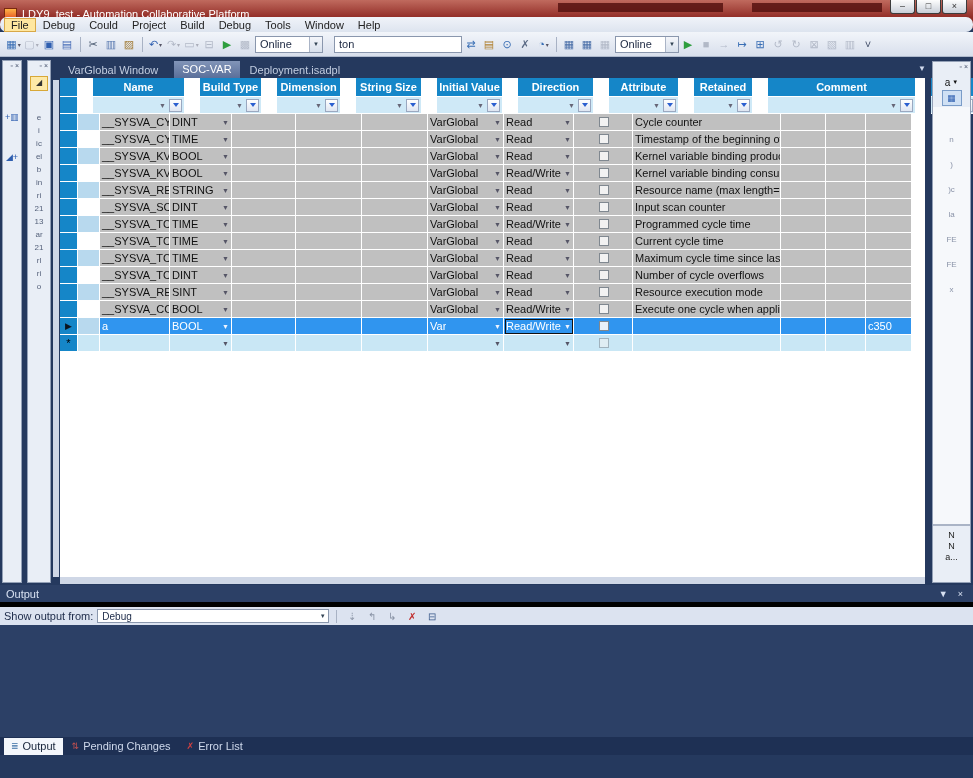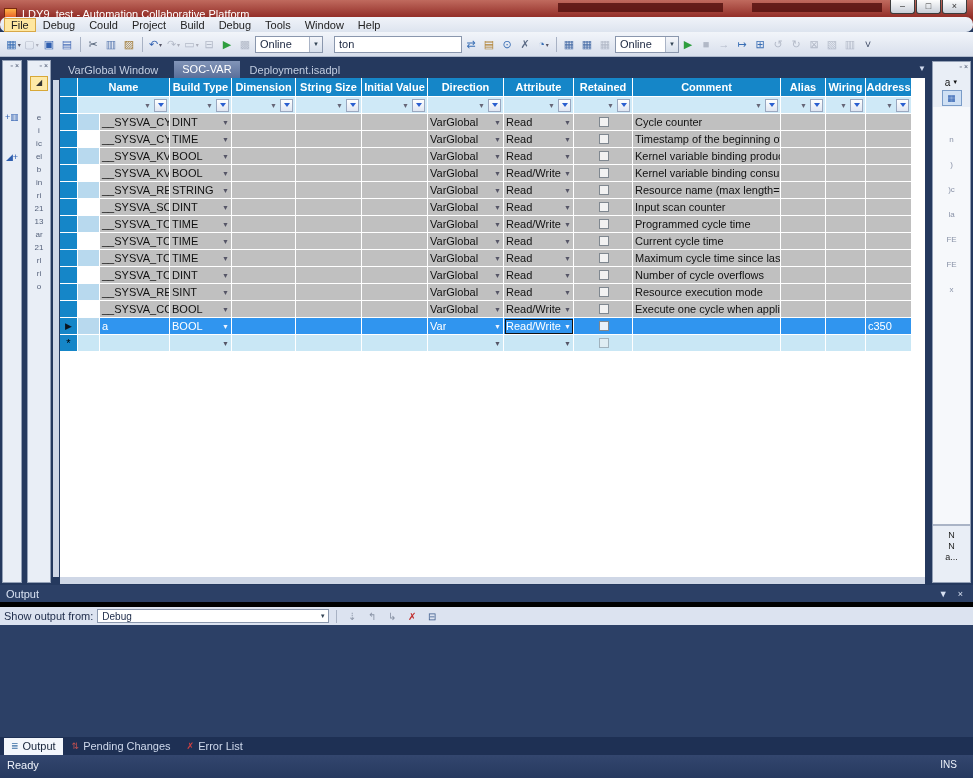--- a/index.html
+++ b/index.html
@@ -42,21 +42,21 @@
   .dtab{padding:2px 8px;display:flex;align-items:center;gap:6px;}
   .dtab.active{background:linear-gradient(#8295b8,#5a6f9a);color:#fff;flex-direction:column;}
   .dtab .x{font-size:9px;color:#e8edf8;}
   .tabchev{position:absolute;left:918px;top:64px;color:#cfd9ec;font-size:8px;}
 
   
   .doc{position:absolute;left:60px;top:78px;width:865px;height:499px;background:#fff;}
   .vscroll{position:absolute;left:53px;top:80px;width:6px;height:497px;background:#cfd7e6;}
   .hscroll{position:absolute;left:60px;top:577px;width:865px;height:7px;background:#cfd7e6;}
   .grid{width:852px;}
-  .ghead,.gfilter{display:grid;grid-template-columns:18px 92px 62px 64px 66px 66px 76px 70px 59px 148px 45px 40px 46px;}
+  .ghead,.gfilter{display:grid;grid-template-columns:18px 92px 62px 64px 66px 66px 76px 70px 59px 148px 45px 40px 46px;gap:15px;}
   .ghead{height:19px;}
   .ghead .h{background:#1586c8;color:#fff;font-weight:bold;font-size:11px;display:flex;align-items:center;justify-content:center;border-right:1px solid #fff;border-bottom:1px solid #fff;box-sizing:border-box;overflow:hidden;white-space:nowrap;}
   .gfilter{height:17px;}
   .gfilter .f{background:#cfe9f7;display:flex;align-items:center;justify-content:flex-end;gap:3px;padding-right:2px;border-right:1px solid #fff;border-bottom:1px solid #fff;box-sizing:border-box;}
   .gfilter .corner,.ghead .corner{background:#1586c8;}
   .farr{font-size:7px;color:#667;}
   .funnel{width:13px;height:13px;background:linear-gradient(#ffffff,#dfe6f2);border:1px solid #9aa8c0;box-sizing:border-box;display:inline-flex;align-items:center;justify-content:center;}
   .funnel::before{content:"";width:0;height:0;border:3px solid transparent;border-top:4px solid #2b5fd0;margin-top:3px;}
   .grow{display:grid;grid-template-columns:18px 22px 70px 62px 64px 66px 66px 76px 70px 59px 148px 45px 40px 46px;height:17px;}
   .grow .c{background:#c0c0c0;border-right:1px solid #fff;border-bottom:1px solid #fff;font-size:11px;color:#111;display:flex;align-items:center;overflow:hidden;white-space:nowrap;padding-left:2px;box-sizing:border-box;}
@@ -1010,18 +1010,14 @@
         <span>Pending Changes</span>
       </span>
 
       <span class="btab">
         <span class="bicon" style="color:#d04040">✗</span>
         <span>Error List</span>
       </span>
 
   </div>
 
-  <div class="statusbar">
-    <span>Ready</span>
-    <span class="statusright">INS</span>
-  </div>
 
 </div>
 
 </body></html>

